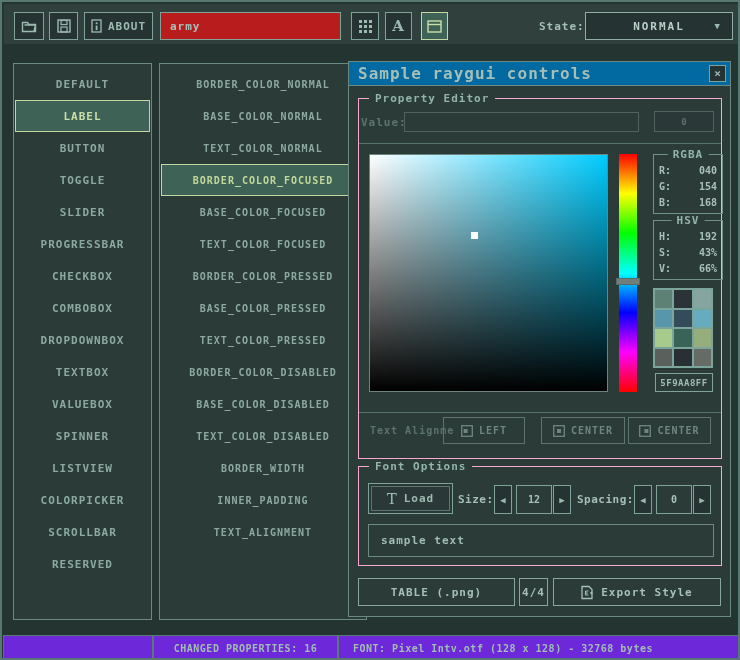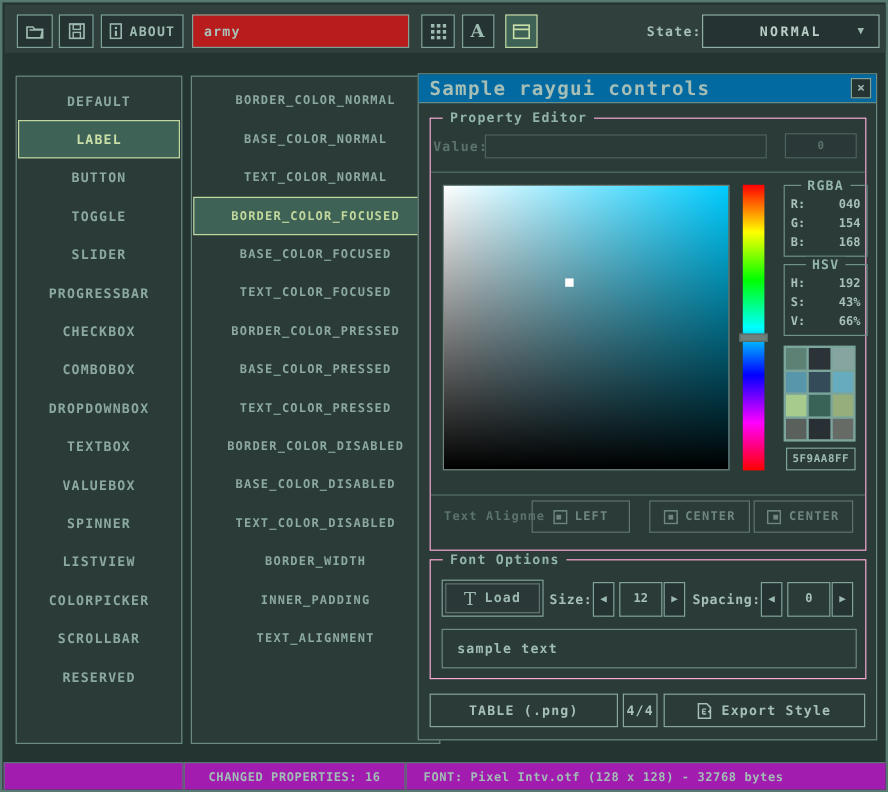--- a/index.html
+++ b/index.html
@@ -78,21 +78,21 @@
              font-size:9px; display:flex; align-items:center; justify-content:center; cursor:pointer; }
   .spinval { position:absolute; top:18px; width:36px; height:29px; border:1px solid #7FA299; color:#A8C2BA; background:transparent;
              font-size:10px; display:flex; align-items:center; justify-content:center; }
   .samplebox { position:absolute; left:9px; top:57px; width:346px; height:33px; border:1px solid #6E8B82; color:#9FBCB4;
                font-size:11px; letter-spacing:1px; display:flex; align-items:center; padding-left:12px; }
 
   .bigbtn { position:absolute; top:516px; height:28px; border:1px solid #87A69C; color:#A6C0B8; background:transparent;
             display:flex; align-items:center; justify-content:center; gap:7px; font-size:11px; letter-spacing:1px; cursor:pointer; }
 
   
-  .sbox { position:absolute; top:633px; height:26px; background:#a21caf; border:1px solid #587971;
+  .sbox { position:absolute; top:633px; height:26px; background:#6d28d9; border:1px solid #587971;
           color:#A2BDB5; font-size:10px; letter-spacing:0.5px; display:flex; align-items:center; }
   .scenter { justify-content:center; }
 
   svg { display:block; }
 </style>
 </head>
 <body>
 
 <div class="page">
 

